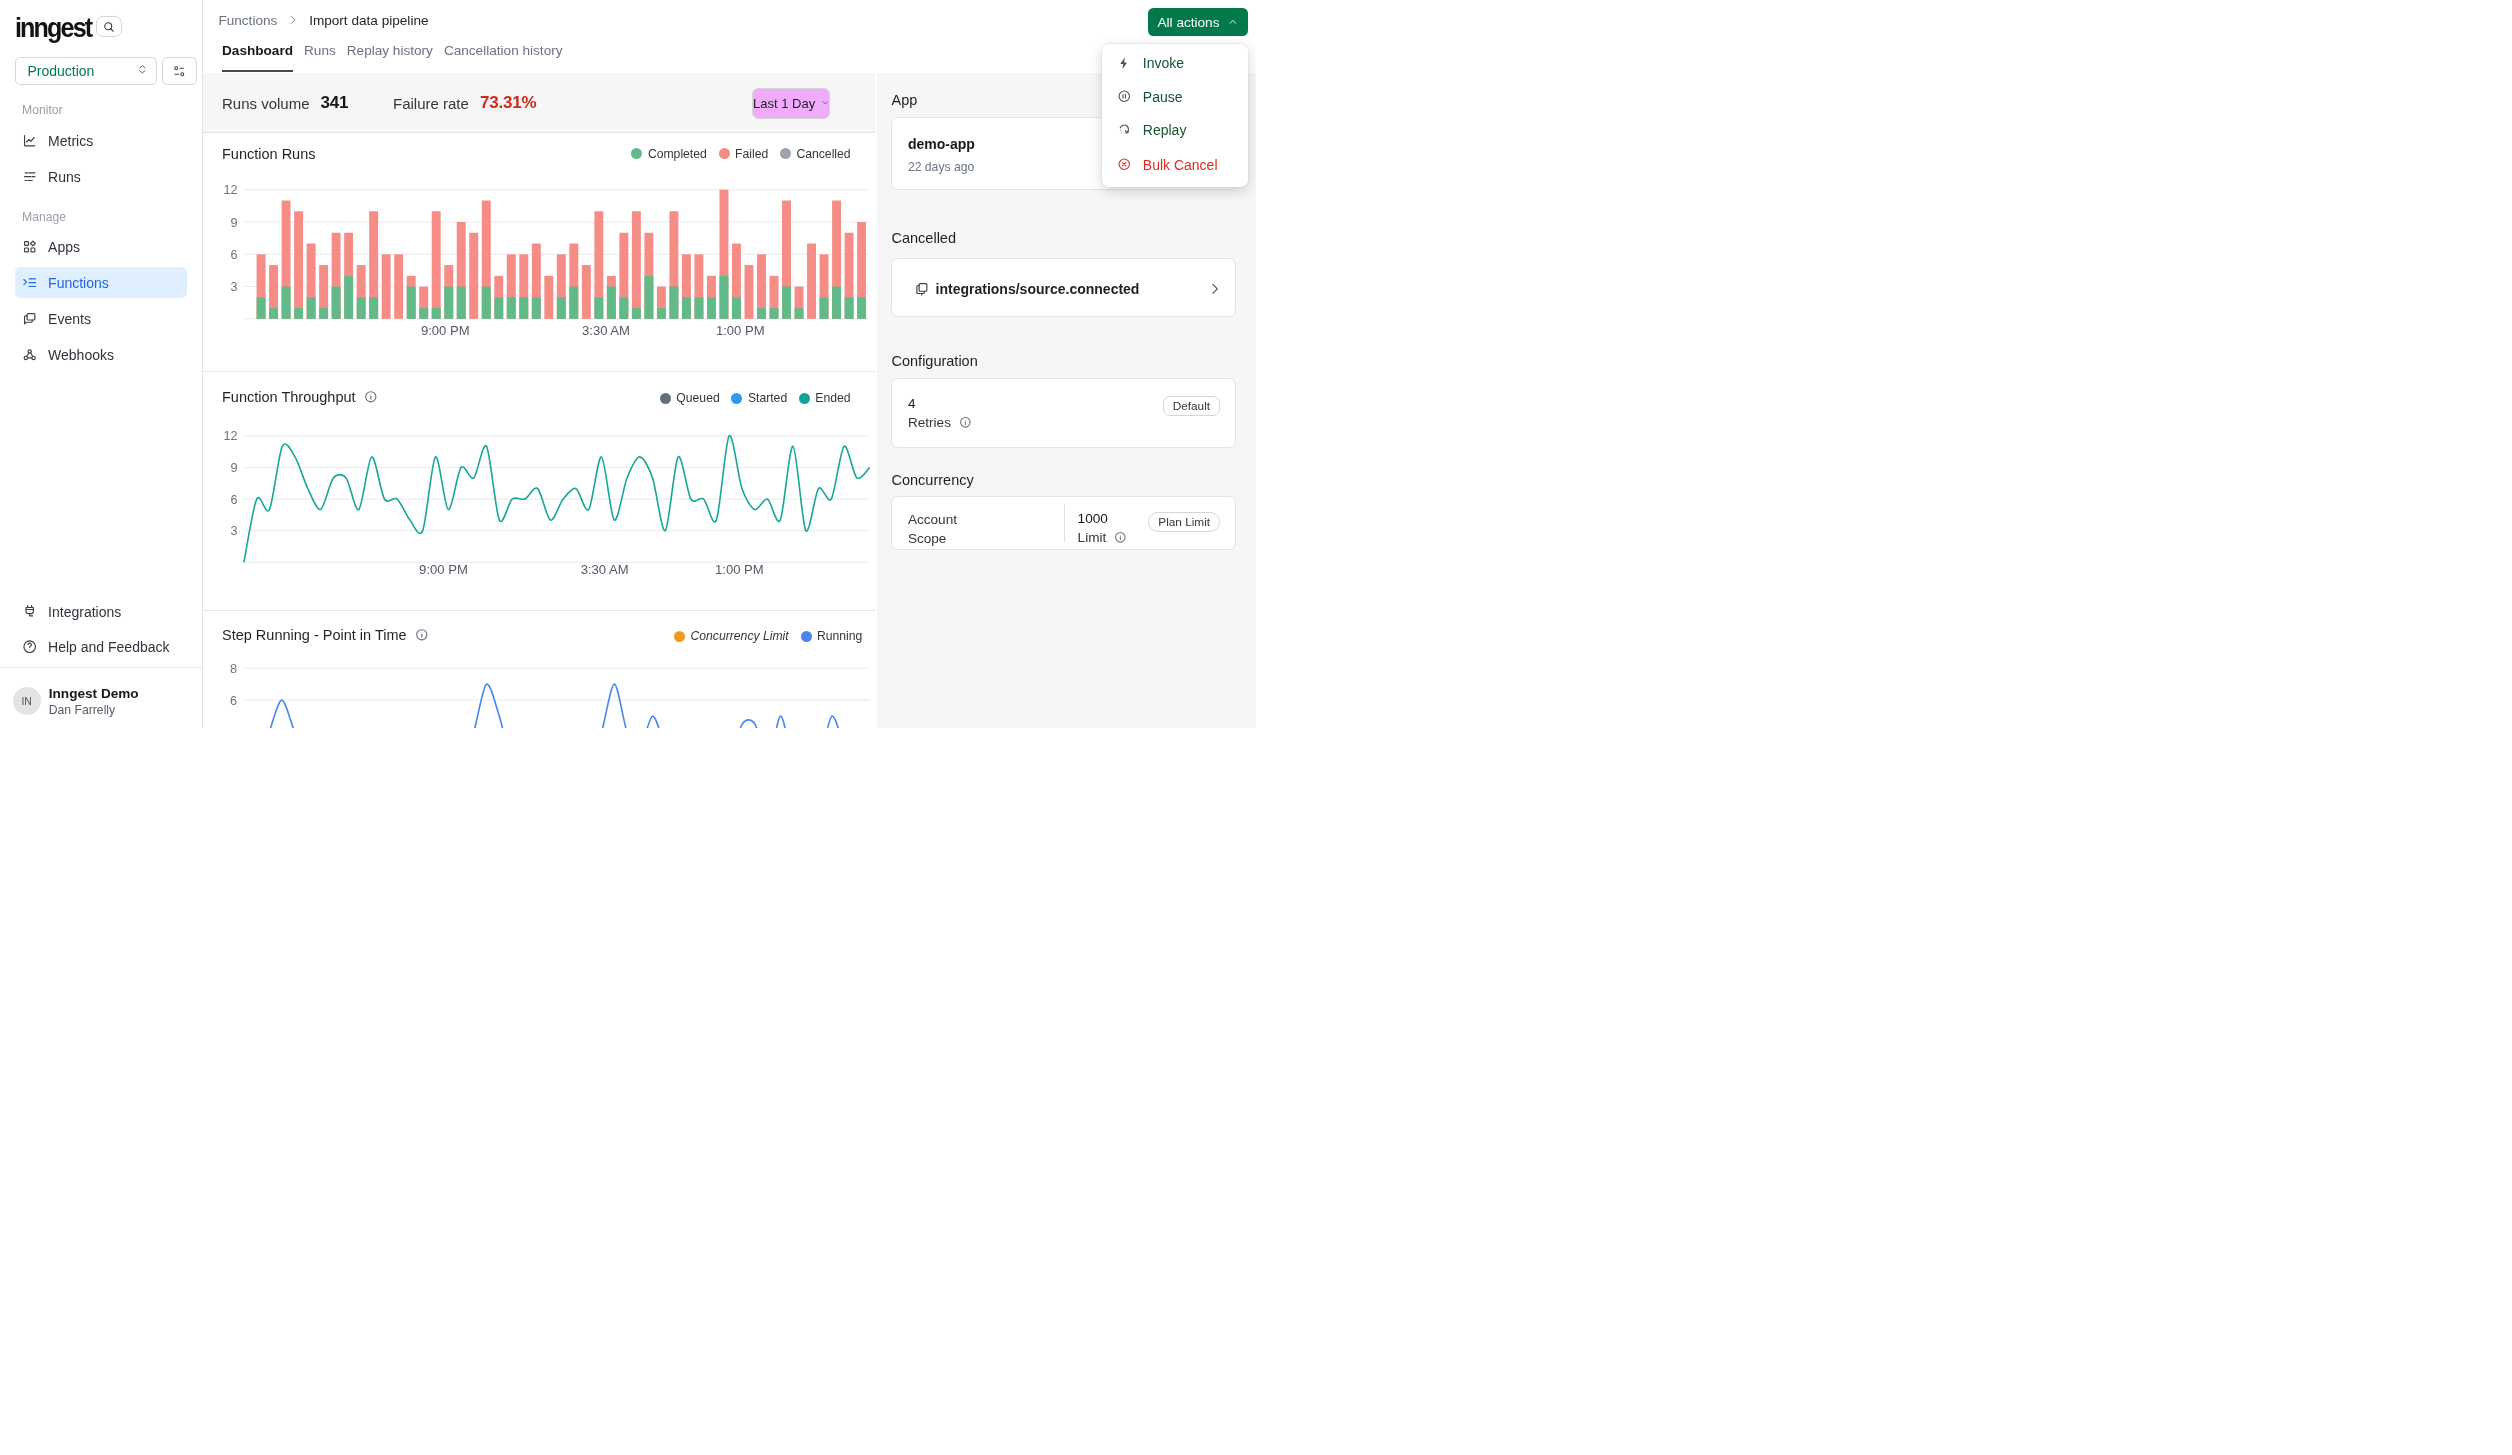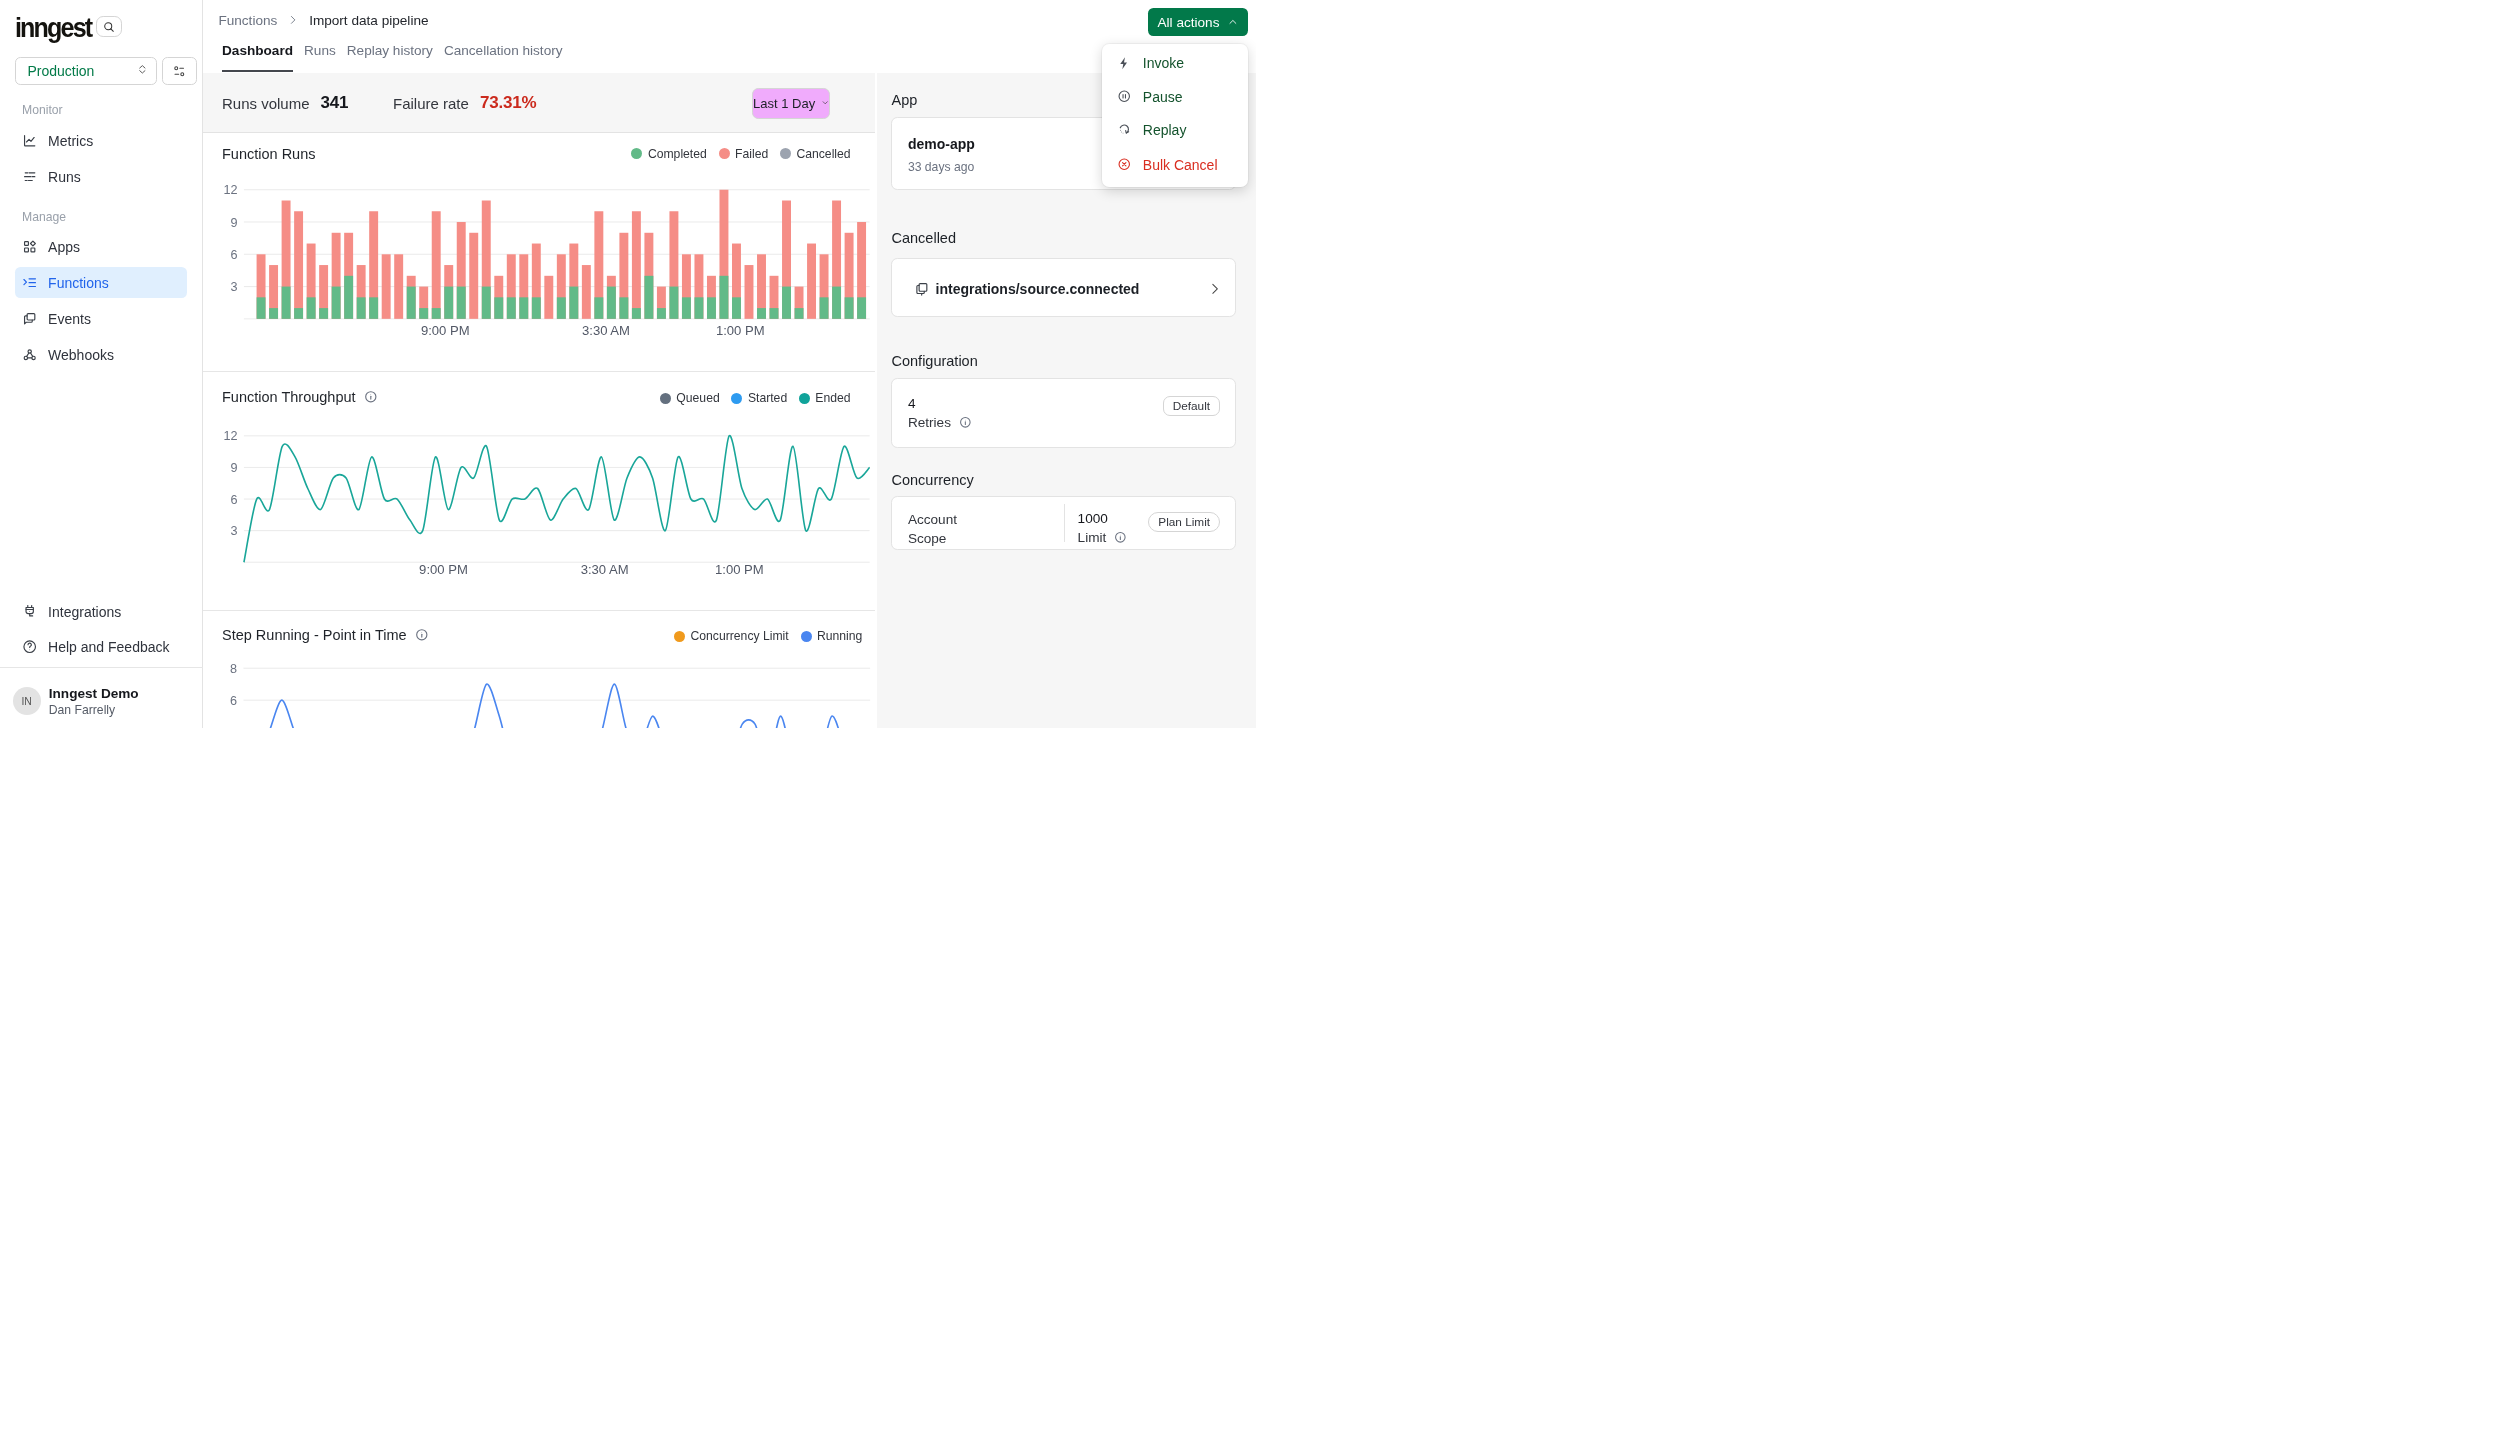--- a/index.html
+++ b/index.html
@@ -330,38 +330,38 @@
           <text x="585.7" y="165.0" text-anchor="middle" font-size="14.5" fill="#525866">1:00 PM</text>
         </svg>
     </div>
     <div class="csec csec3">
       <div class="ctitle">Step Running - Point in Time <svg class="ic" width="13.6" height="13.6" viewBox="0 0 24 24" fill="none" stroke="#6b7280" stroke-width="2" stroke-linecap="round">
             <circle cx="12" cy="12" r="9"></circle>
             <path d="M12 11v5"></path>
             <circle cx="12" cy="7.6" r="0.7" fill="#6b7280" stroke="none"></circle>
           </svg></div>
       <div class="legend">
-        <div class="item" style="margin-left:18px;"><span class="dot" style="background:#f09a1d;"></span>Concurrency Limit</div>
+        <div class="item" style="margin-left:18px;font-style:italic;"><span class="dot" style="background:#f09a1d;"></span>Concurrency Limit</div>
         <div class="item"><span class="dot" style="background:#4a86f0;"></span>Running</div>
       </div>
       <svg class="c3svg" width="671" height="68" viewBox="0 0 742 75">
           <line x1="37.0" y1="9.00" x2="730.0" y2="9.00" stroke="#e8e8e8" stroke-width="1"></line>
           <text x="30.0" y="14.00" text-anchor="end" font-size="14" fill="#6b7280">8</text>
           <line x1="37.0" y1="44.30" x2="730.0" y2="44.30" stroke="#e8e8e8" stroke-width="1"></line>
           <text x="30.0" y="49.30" text-anchor="end" font-size="14" fill="#6b7280">6</text>
           <path d="M 37.00 132.55 C 39.02 130.03 47.10 122.46 51.14 114.90 C 55.18 107.34 61.24 89.69 65.29 79.60 C 69.33 69.51 75.39 44.30 79.43 44.30 C 83.47 44.30 89.53 69.51 93.57 79.60 C 97.61 89.69 103.67 107.34 107.71 114.90 C 111.76 122.46 117.82 130.03 121.86 132.55 C 125.90 135.07 131.96 132.55 136.00 132.55 C 140.04 132.55 146.10 132.55 150.14 132.55 C 154.18 132.55 160.24 132.55 164.29 132.55 C 168.33 132.55 174.39 132.55 178.43 132.55 C 182.47 132.55 188.53 132.55 192.57 132.55 C 196.61 132.55 202.67 132.55 206.71 132.55 C 210.76 132.55 216.82 132.55 220.86 132.55 C 224.90 132.55 230.96 132.55 235.00 132.55 C 239.04 132.55 245.10 132.55 249.14 132.55 C 253.18 132.55 259.24 135.07 263.29 132.55 C 267.33 130.03 273.39 122.46 277.43 114.90 C 281.47 107.34 287.53 92.21 291.57 79.60 C 295.61 66.99 301.67 29.17 305.71 26.65 C 309.76 24.13 315.82 49.34 319.86 61.95 C 323.90 74.56 329.96 104.81 334.00 114.90 C 338.04 124.99 344.10 130.03 348.14 132.55 C 352.18 135.07 358.24 132.55 362.29 132.55 C 366.33 132.55 372.39 132.55 376.43 132.55 C 380.47 132.55 386.53 132.55 390.57 132.55 C 394.61 132.55 400.67 135.07 404.71 132.55 C 408.76 130.03 414.82 122.46 418.86 114.90 C 422.90 107.34 428.96 92.21 433.00 79.60 C 437.04 66.99 443.10 26.65 447.14 26.65 C 451.18 26.65 457.24 69.51 461.29 79.60 C 465.33 89.69 471.39 99.77 475.43 97.25 C 479.47 94.73 485.53 61.95 489.57 61.95 C 493.61 61.95 499.67 87.16 503.71 97.25 C 507.76 107.34 513.82 127.51 517.86 132.55 C 521.90 137.59 527.96 132.55 532.00 132.55 C 536.04 132.55 542.10 132.55 546.14 132.55 C 550.18 132.55 556.24 135.07 560.29 132.55 C 564.33 130.03 570.39 123.73 574.43 114.90 C 578.47 106.07 584.53 77.08 588.57 70.77 C 592.61 64.47 598.67 64.47 602.71 70.77 C 606.76 77.08 612.82 116.16 616.86 114.90 C 620.90 113.64 626.96 61.95 631.00 61.95 C 635.04 61.95 641.10 104.81 645.14 114.90 C 649.18 124.99 655.24 132.55 659.29 132.55 C 663.33 132.55 669.39 124.99 673.43 114.90 C 677.47 104.81 683.53 64.47 687.57 61.95 C 691.61 59.43 697.67 87.16 701.71 97.25 C 705.76 107.34 711.82 130.03 715.86 132.55 C 719.90 135.07 727.98 117.42 730.00 114.90 " fill="none" stroke="#4a86f0" stroke-width="1.8"></path>
         </svg>
     </div>
   </div>
 
   <div class="rpanel">
     <div class="rp-h" style="top:19px;">App</div>
     <div class="card" style="top:44px; height:73px;">
       <div style="position:absolute; left:16.3px; top:18px; font-size:14px; font-weight:700; color:#16181d;">demo-app</div>
-      <div style="position:absolute; left:16.3px; top:42px; font-size:12.2px; color:#6b7280;">33 days ago</div>
+      <div style="position:absolute; left:16.3px; top:42px; font-size:12.2px; color:#6b7280;">22 days ago</div>
     </div>
     <div class="rp-h" style="top:157px;">Cancelled</div>
     <div class="card" style="top:185px; height:59px;">
       <div style="position:absolute; left:22px; top:22px; color:#3b4048;"><svg class="ic" width="15.4" height="15.4" viewBox="0 0 24 24" fill="none" stroke="currentColor" stroke-width="1.8" stroke-linecap="round" stroke-linejoin="round">
             <rect x="8" y="4" width="12" height="12" rx="1.5"></rect>
             <path d="M16 16v2a1.5 1.5 0 0 1-1.5 1.5H6A1.5 1.5 0 0 1 4.5 18V8.5A1.5 1.5 0 0 1 6 7h2"></path>
             <path d="M12 19.5v2.5"></path>
           </svg></div>
       <div style="position:absolute; left:44px; top:22px; font-size:14px; font-weight:600; color:#1c2026;">integrations/source.connected</div>
       <div style="position:absolute; right:12.7px; top:22.6px; color:#444;"><svg class="ic" width="13.6" height="13.6" viewBox="0 0 24 24" fill="none" stroke="currentColor" stroke-width="1.8" stroke-linecap="round" stroke-linejoin="round">

